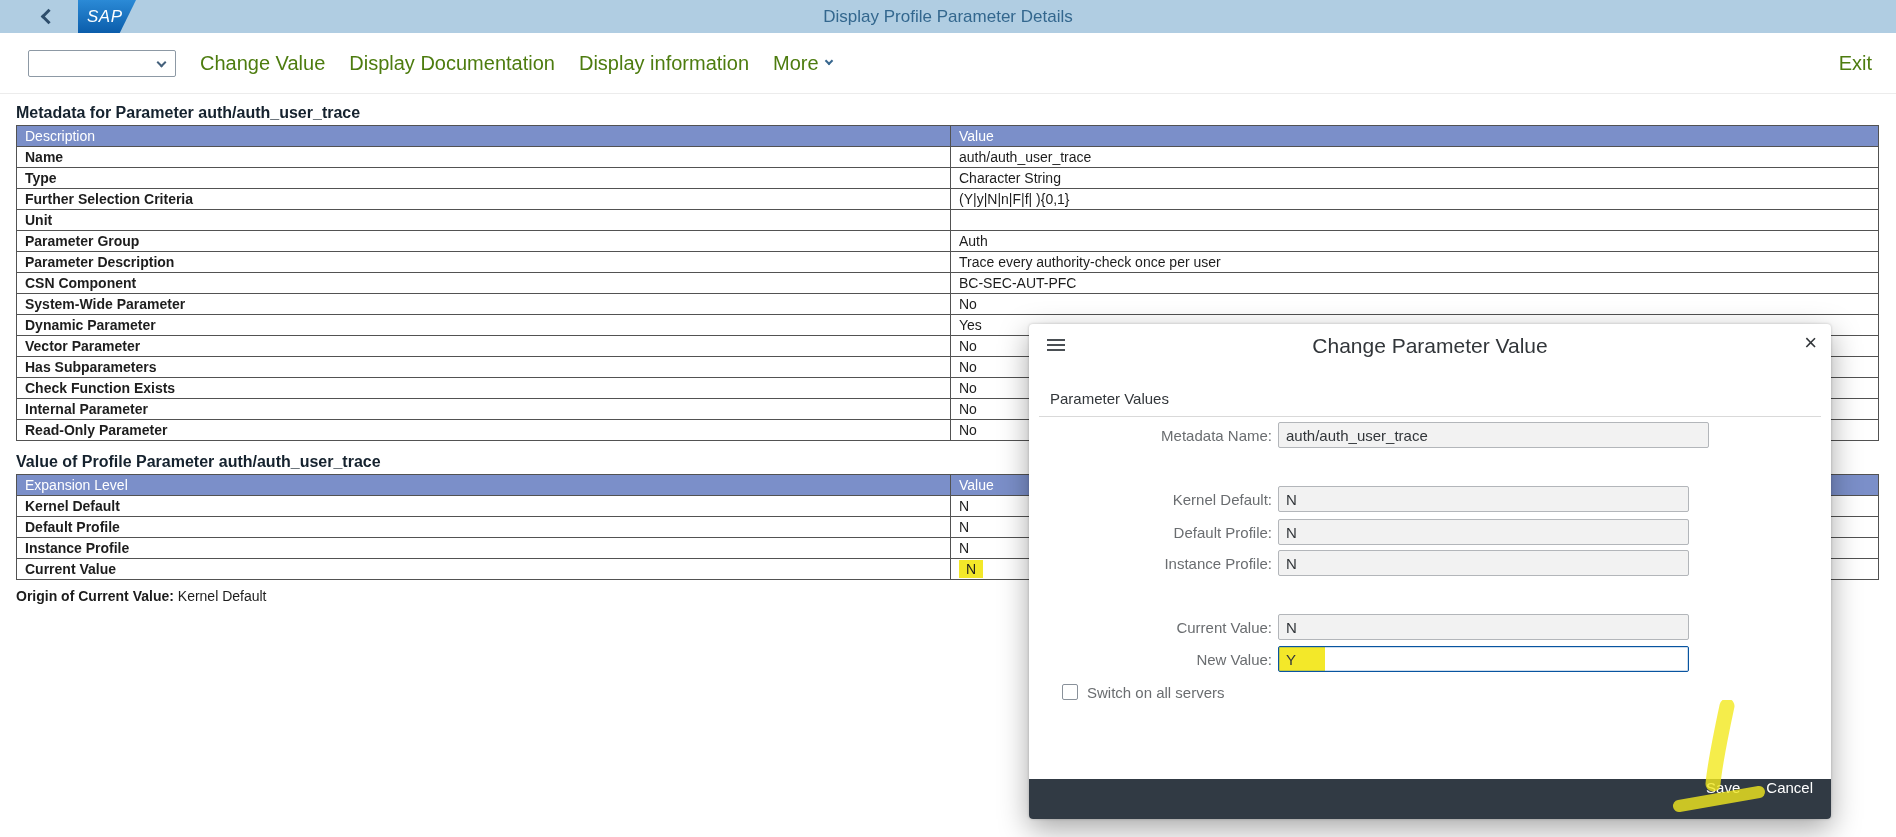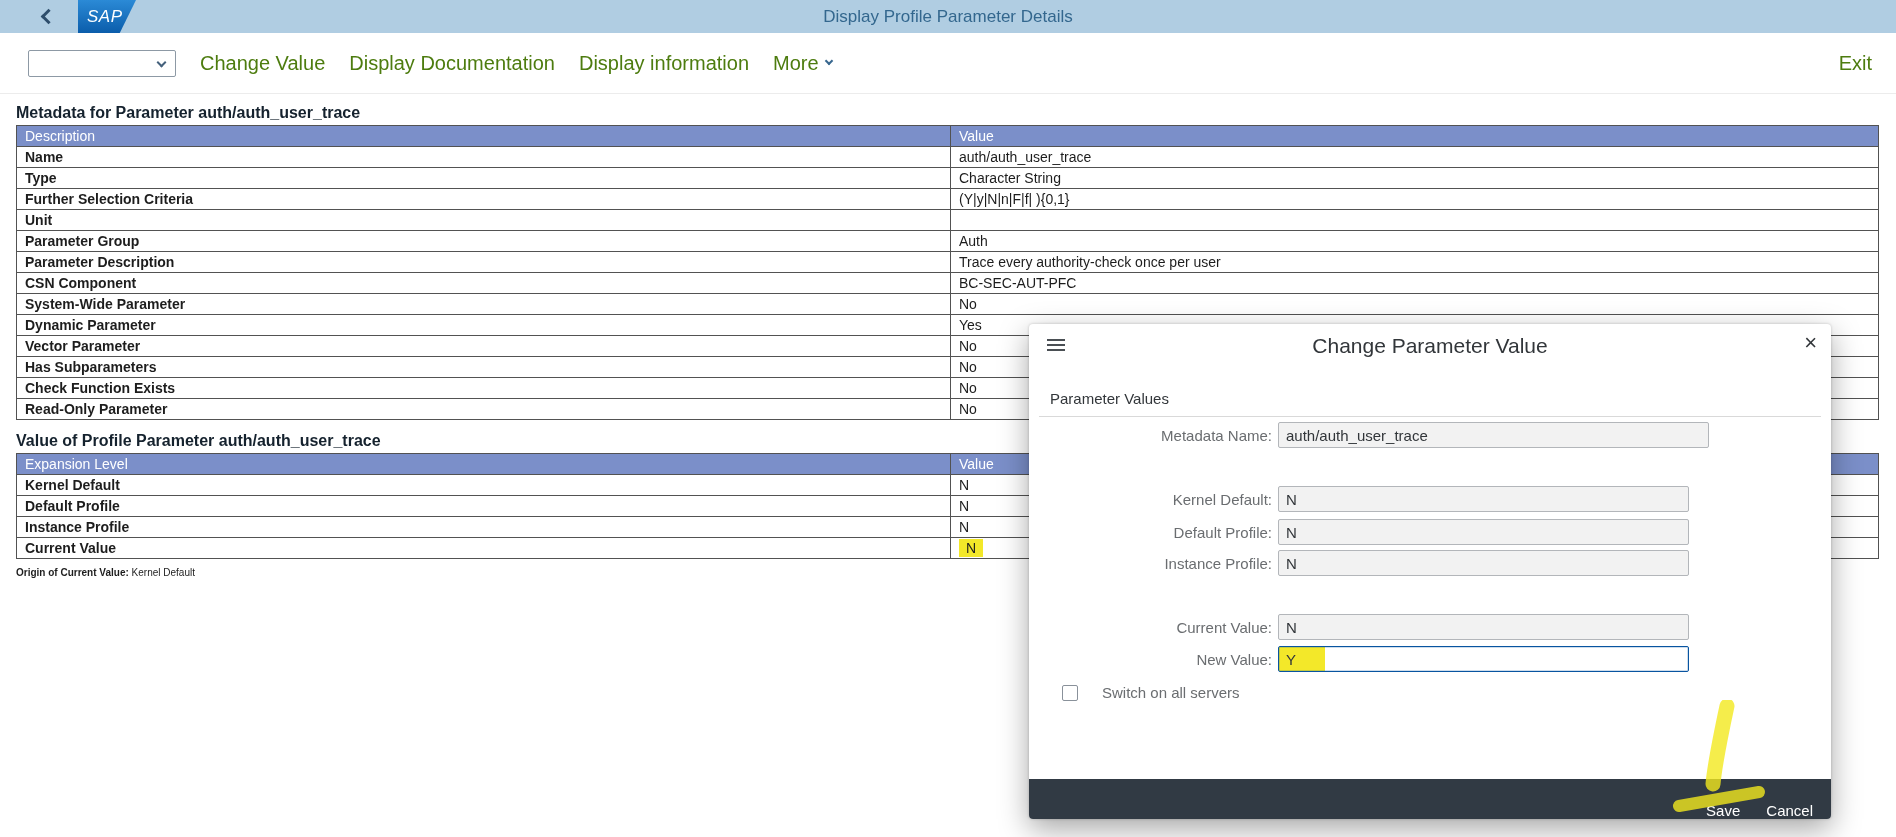--- a/index.html
+++ b/index.html
@@ -23,43 +23,43 @@
   .more .chev{width:6px;height:6px;border-right:2px solid #38678f;border-bottom:2px solid #38678f;transform:rotate(45deg);margin-top:-4px}
   .exit{margin-left:auto}
 
   
   .content{position:absolute;top:92px;left:16px;width:1862px;z-index:1}
   .sec-title{font-size:16px;font-weight:bold;color:#15222e;margin:12px 0 3px}
   table.sap{border-collapse:collapse;width:1862px;table-layout:fixed}
   .sap th,.sap td{border:1px solid #525252;height:21px;padding:0 8px;font-size:14px;text-align:left;overflow:hidden;white-space:nowrap;vertical-align:middle}
   .sap th{background:#7b8fc9;color:#fff;font-weight:normal}
   .sap td.lbl{font-weight:bold}
-  .origin{margin-top:8px;font-size:10px}
+  .origin{margin-top:8px;font-size:14px}
   .origin .b{font-weight:bold}
   .mark{background:#f3e829;padding:1px 7px;display:inline-block}
 
   
   .dialog{position:absolute;left:1029px;top:324px;width:802px;height:495px;background:#fff;border-radius:4px;box-shadow:0 10px 30px rgba(0,0,0,.35),0 0 3px rgba(0,0,0,.2);z-index:50}
   .menu-icon{position:absolute;left:18px;top:15px;width:18px;height:14px;background:none;border:none;cursor:pointer;padding:0}
   .menu-icon span{display:block;height:2px;background:#4a4f54;margin-bottom:3px}
   .dlg-title{position:absolute;left:0;right:0;top:0;text-align:center;line-height:44px;font-size:21px;color:#32363a}
   .dlg-close{position:absolute;right:14px;top:8px;font-size:22px;color:#32363a;background:none;border:none;cursor:pointer;line-height:1;font-family:inherit}
   .dlg-sec-title{position:absolute;left:21px;top:66px;font-size:15px;color:#32363a}
   .dlg-rule{position:absolute;left:10px;right:10px;top:92px;height:1px;background:#d9d9d9}
   .fld{position:absolute;left:0;width:100%;display:flex;align-items:center}
   .fld label{width:243px;text-align:right;font-size:15px;color:#6a6d70;flex:none;white-space:nowrap}
   .fld input[type=text]{margin-left:6px;height:26px;border:1px solid #b3b6ba;background:#f2f2f2;font-size:15px;color:#32363a;padding:0 7px;font-family:inherit;width:411px;border-radius:2px}
   .fld input.wide{width:431px}
   .fld input.editable{background:#fff;border:1px solid #0854a0;box-shadow:inset 0 0 0 1px rgba(8,84,160,.2)}
   .fld input.marked{background:linear-gradient(90deg,#f3e829 0,#f3e829 46px,#fff 46px)}
   .f-pname{top:98px}.f-kernel{top:162px}.f-default{top:195px}.f-instance{top:226px}.f-current{top:290px}.f-new{top:322px}
-  .checkbox-row{position:absolute;left:33px;top:360px;display:flex;align-items:center;gap:24px}
+  .checkbox-row{position:absolute;left:33px;top:360px;display:flex;align-items:flex-start;gap:9px}
   .checkbox-row input{width:16px;height:16px;appearance:none;-webkit-appearance:none;border:1px solid #89919a;background:#fff;border-radius:2px;cursor:pointer;margin:0}
   .checkbox-row label{font-size:15px;color:#6a6d70;cursor:pointer}
-  .dlg-footer{position:absolute;left:0;bottom:0;width:100%;height:40px;background:#313a44;border-radius:0 0 4px 4px;display:flex;align-items:flex-end;justify-content:flex-end;padding:0 18px;gap:26px}
+  .dlg-footer{position:absolute;left:0;bottom:0;width:100%;height:40px;background:#313a44;border-radius:0 0 4px 4px;display:flex;align-items:flex-start;justify-content:flex-end;padding:0 18px;gap:26px}
   .ftr-btn{background:none;border:none;color:#fff;font-size:15px;cursor:pointer;font-family:inherit}
 
   
   .save-annot{position:absolute;left:1669px;top:700px;width:100px;height:122px;z-index:60;pointer-events:none}
 </style>
 </head>
 <body>
 
 <div class="app-header">
   <button class="back-btn">
@@ -142,20 +142,24 @@
         </tr>
       <tr>
           <td class="lbl">Has Subparameters</td>
           <td>No</td>
         </tr>
       <tr>
           <td class="lbl">Check Function Exists</td>
           <td>No</td>
         </tr>
       <tr>
+          <td class="lbl">Internal Parameter</td>
+          <td>No</td>
+        </tr>
+      <tr>
           <td class="lbl">Read-Only Parameter</td>
           <td>No</td>
         </tr>
     </tbody>
   </table>
 
   <div class="sec-title">Value of Profile Parameter auth/auth_user_trace</div>
 
   <table class="sap">
     <colgroup>

